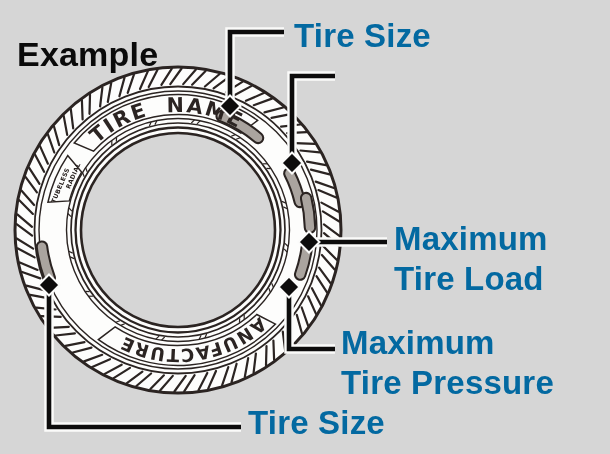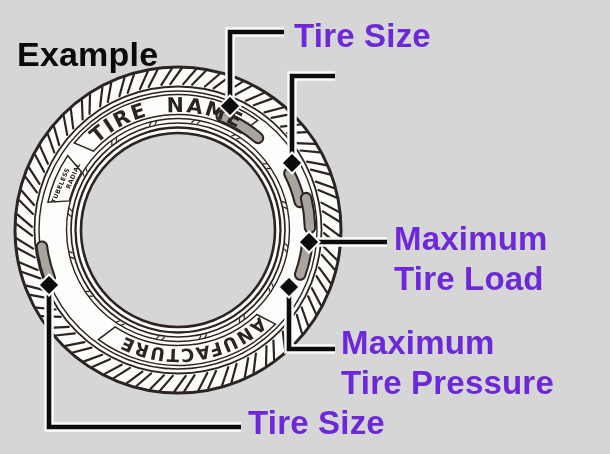--- a/index.html
+++ b/index.html
@@ -8,21 +8,21 @@
     background:#d6d6d6;
     font-family:"Liberation Sans", sans-serif;
   }
   .stage svg{position:absolute;left:0;top:0;}
   .heading{
     position:absolute;left:17px;top:12px;
     font-size:34px;font-weight:bold;color:#0a0a0a;letter-spacing:.2px;margin-top:23px;
   }
   .callout-label{
     position:absolute;
-    font-size:33px;font-weight:bold;color:#6d28d9;
+    font-size:33px;font-weight:bold;color:#0369a1;
     line-height:40px;white-space:pre-line;letter-spacing:.2px;
   }
   #lbl-tire-size-top{left:294px;top:16px;}
   #lbl-tin{left:350px;top:54px;}
   #lbl-max-load{left:394px;top:219px;}
   #lbl-max-pressure{left:341px;top:323px;}
   #lbl-tire-size-bottom{left:248px;top:403px;}
   .ink{stroke:#2b2422;fill:none;}
   .curved-text{font-family:"DejaVu Sans", sans-serif;font-weight:700;fill:#2b2422;}
   .leader-halo{fill:none;stroke:#fbfbfa;stroke-width:9.5;stroke-linejoin:miter;}

